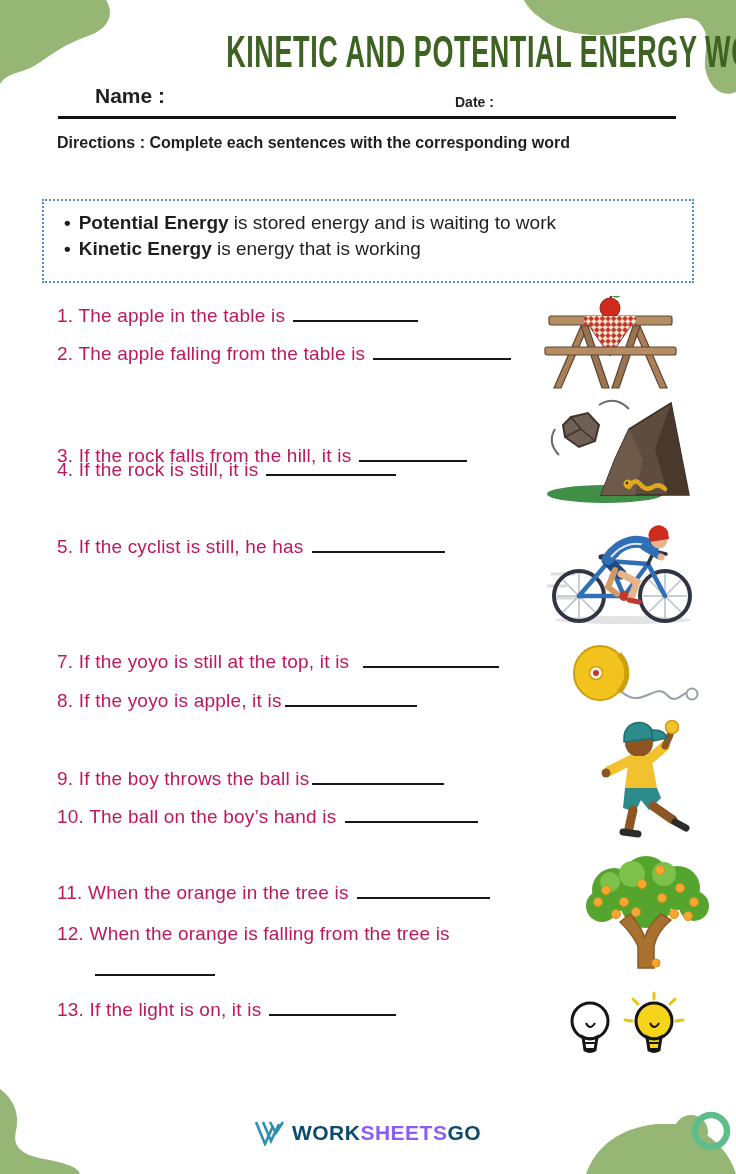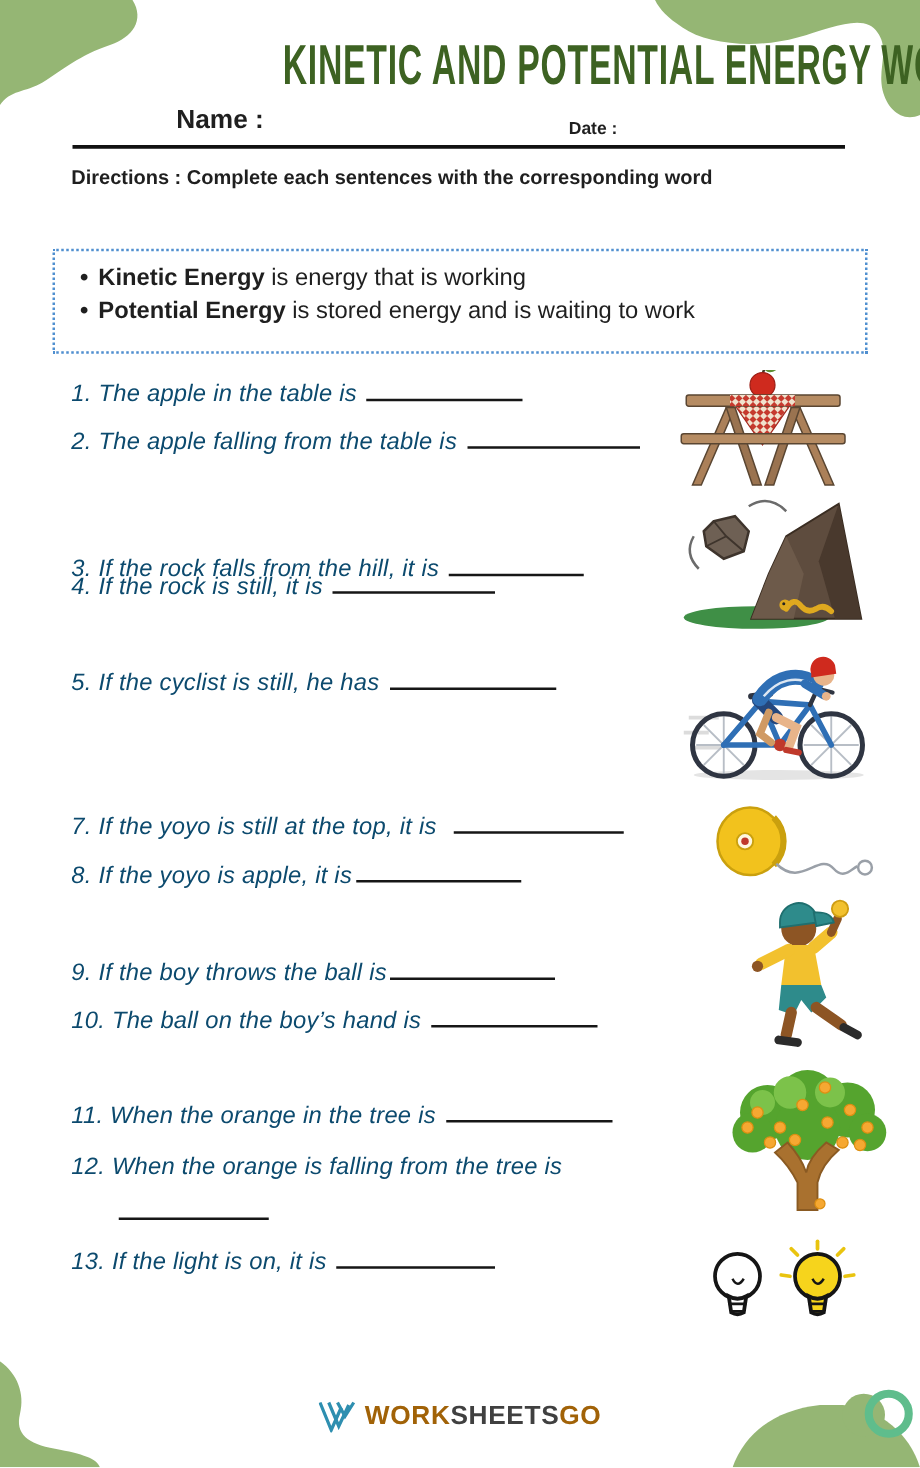--- a/index.html
+++ b/index.html
@@ -7,34 +7,34 @@
     position:relative;width:736px;height:1174px;overflow:hidden;background:#ffffff;
     font-family:"Liberation Sans",sans-serif;color:#1f1f1f;
   }
   .blob{position:absolute;}
   
   .title-wrap{position:absolute;top:26px;left:0;right:0;text-align:center;white-space:nowrap;}
   .title-text{
     display:inline-block;transform:scaleX(.60);transform-origin:center top;
     font-size:45px;font-weight:900;letter-spacing:1px;color:#3d6222;
   }
-  .name-label{position:absolute;left:95px;top:84px;font-size:21px;font-weight:700;margin-left:46px;}
+  .name-label{position:absolute;left:95px;top:84px;font-size:21px;font-weight:700;}
   .date-label{position:absolute;left:455px;top:94px;font-size:14px;font-weight:700;}
   .header-rule{position:absolute;left:58px;top:116px;width:618px;height:3px;background:#111;}
   .directions{position:absolute;left:57px;top:131px;width:618px;font-size:16px;font-weight:700;line-height:1.5;}
   
   .def-box{
     position:absolute;left:42px;top:199px;width:620px;height:62px;
     border:2px dotted #4f8fd0;padding:9px 14px;
   }
   .def-line{font-size:19px;line-height:1.38;white-space:nowrap;}
   .def-line .dot{font-weight:700;margin:0 8px 0 6px;}
   .b{font-weight:700;}
   
-  .q{position:absolute;left:57px;font-size:19px;color:#0c4a6e;white-space:nowrap;letter-spacing:.2px;font-style:italic;}
+  .q{position:absolute;left:57px;font-size:19px;color:#be185d;white-space:nowrap;letter-spacing:.2px;}
   .q .blank{display:inline-block;border-bottom:2.5px solid #161616;height:14px;margin-left:8px;}
   #q1{top:305px}#q1 .blank{width:125px}
   #q2{top:343px}#q2 .blank{width:138px}
   #q3{top:445px}#q3 .blank{width:108px}
   #q4{top:459px}#q4 .blank{width:130px}
   #q5{top:536px}#q5 .blank{width:133px}
   #q6{top:575px}#q6 .blank{width:132px}
   #q7{top:651px}#q7 .blank{width:136px;margin-left:14px}
   #q8{top:690px}#q8 .blank{width:132px;margin-left:3px}
   #q9{top:768px}#q9 .blank{width:132px;margin-left:3px}
@@ -49,22 +49,22 @@
   #ill-table{left:543px;top:296px;}
   #ill-rock{left:543px;top:399px;}
   #ill-cyclist{left:545px;top:514px;}
   #ill-yoyo{left:563px;top:643px;}
   #ill-boy{left:593px;top:716px;}
   #ill-tree{left:576px;top:850px;}
   #ill-bulbs{left:561px;top:991px;}
   
   .footer{position:absolute;left:0;right:0;top:1120px;display:flex;justify-content:center;align-items:center;gap:7px;}
   .logo-text{font-size:21px;font-weight:900;letter-spacing:.5px;}
-  .logo-dark{color:#a16207;}
-  .logo-teal{color:#404040;}
+  .logo-dark{color:#0c4a6e;}
+  .logo-teal{color:#8b5cf6;}
 </style>
 </head>
 <body>
 
 <div class="page">
 
   <svg class="blob" style="left:0;top:0" width="170" height="105" viewBox="0 0 170 105">
     <path d="M0,0 L106,0 C116,16 106,30 88,36 C64,44 50,56 34,66 C20,74 8,72 0,84 Z" fill="#95b674"></path>
   </svg>
   <svg class="blob" style="left:506px;top:0" width="230" height="105" viewBox="0 0 230 105">
@@ -84,24 +84,24 @@
   <div class="title-wrap">
     <span class="title-text">KINETIC AND POTENTIAL ENERGY WORKSHEETS</span>
   </div>
   <div class="name-label">Name :</div>
   <div class="date-label">Date :</div>
   <div class="header-rule"></div>
   <div class="directions">Directions : Complete each sentences with the corresponding word</div>
 
   <div class="def-box">
     <div class="def-line">
-      <span class="dot">•</span><span class="b">Kinetic Energy</span><span> is energy that is working</span>
+      <span class="dot">•</span><span class="b">Potential Energy</span><span> is stored energy and is waiting to work</span>
     </div>
     <div class="def-line">
-      <span class="dot">•</span><span class="b">Potential Energy</span><span> is stored energy and is waiting to work</span>
+      <span class="dot">•</span><span class="b">Kinetic Energy</span><span> is energy that is working</span>
     </div>
   </div>
 
   <div class="q" id="q1"><span>1.</span> <span>The apple in the table is</span><span class="blank"></span></div>
   <div class="q" id="q2"><span>2.</span> <span>The apple falling from the table is</span><span class="blank"></span></div>
   <div class="q" id="q3"><span>3.</span> <span>If the rock falls from the hill, it is</span><span class="blank"></span></div>
   <div class="q" id="q4"><span>4.</span> <span>If the rock is still, it is</span><span class="blank"></span></div>
   <div class="q" id="q5"><span>5.</span> <span>If the cyclist is still, he has</span><span class="blank"></span></div>
   <div class="q" id="q7"><span>7.</span> <span>If the yoyo is still at the top, it is</span><span class="blank"></span></div>
   <div class="q" id="q8"><span>8.</span> <span>If the yoyo is apple, it is</span><span class="blank"></span></div>

